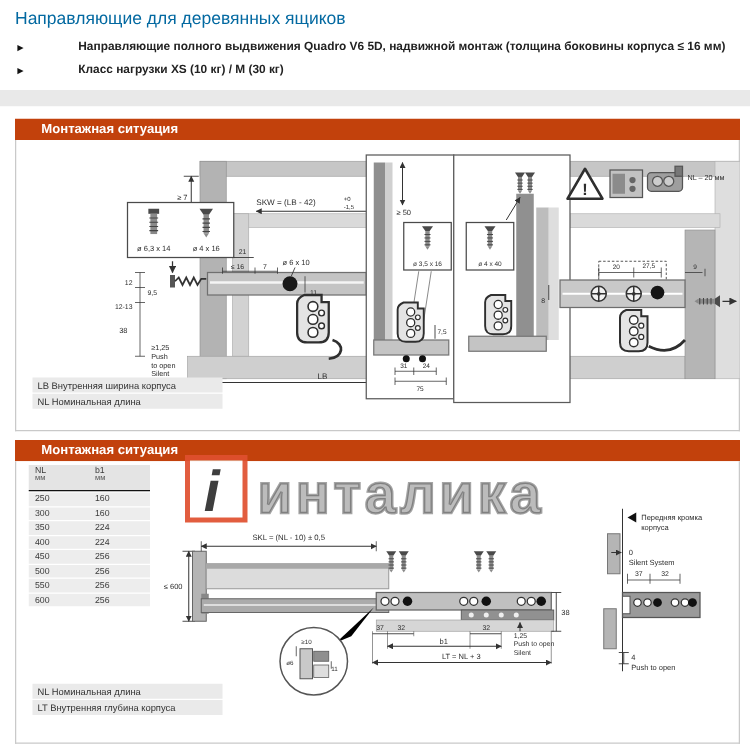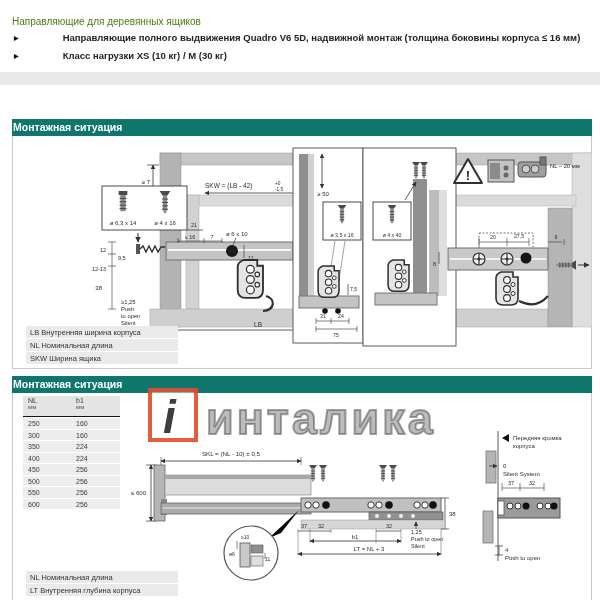--- a/index.html
+++ b/index.html
@@ -1,24 +1,24 @@
 <!DOCTYPE html>
 <html><head>
 <meta charset="utf-8">
 <style>
   html,body{margin:0;padding:0;background:#fff;}
   .page{position:relative;width:600px;height:600px;background:#ffffff;overflow:hidden;
         font-family:"Liberation Sans",sans-serif;color:#2e2e2e;}
-  .doc-title{position:absolute;left:12px;top:16px;font-size:10px;color:#4d7c0f;font-weight:normal;margin:0;}
+  .doc-title{position:absolute;left:12px;top:6px;font-size:14px;color:#0369a1;font-weight:normal;margin:0;}
   .bullet{position:absolute;left:14px;display:flex;align-items:flex-start;font-size:9.5px;font-weight:bold;color:#222;gap:38px;}
   .bullet .marker{font-size:6px;margin:2px 6px 0 0;color:#111;}
   .divider-band{position:absolute;left:0;top:72px;width:600px;height:13px;background:#e9e9e9;}
   .block{position:absolute;left:12px;width:580px;}
-  .block-header{height:17px;background:#0f766e;color:#fff;font-size:10.5px;font-weight:bold;
-                line-height:17px;padding-left:1px;box-sizing:border-box;margin-top:24px;}
+  .block-header{height:17px;background:#c2410c;color:#fff;font-size:10.5px;font-weight:bold;
+                line-height:17px;padding-left:21px;box-sizing:border-box;}
   .block-body{position:relative;background:#fff;border:1px solid #c9c9c9;border-top:none;box-sizing:border-box;}
   #sec1{top:95px;}
   #sec1 .block-body{height:233px;}
   #sec2{top:352px;}
   #sec2 .block-body{height:226px;}
   .legend{position:absolute;width:152px;}
   .legend-row{background:#eaeaea;color:#333;font-size:7.5px;line-height:11px;height:11px;
               padding:1px 0 0 4px;margin-bottom:1px;white-space:nowrap;overflow:hidden;}
   #legend1{left:13px;top:190px;}
   #legend2{left:13px;top:178px;}
@@ -204,21 +204,20 @@
         <text x="416" y="128" text-anchor="end" font-size="5.5">8</text>
         <use href="#scrC" transform="translate(556,127) rotate(90) scale(1.2)"></use>
         <line x1="558" y1="127" x2="569" y2="127" stroke="#333" stroke-width="1" marker-end="url(#ah)"></line>
         <use href="#runner" transform="translate(478,134)"></use>
         <path d="M499,163 c12,6 21,4 29,-5" stroke="#2f2f2f" stroke-width="2.2" fill="none"></path>
       </svg>
 
       <div class="legend" id="legend1">
         <div class="legend-row">LB Внутренняя ширина корпуса</div>
         <div class="legend-row">NL Номинальная длина</div>
-        <div class="legend-row">SKW Ширина ящика</div>
       </div>
     </div>
   </section>
 
   <section class="block" id="sec2">
     <div class="block-header">Монтажная ситуация</div>
     <div class="block-body">
 
       <svg class="svg2" width="580" height="226" viewBox="0 0 580 226">
         <defs>

